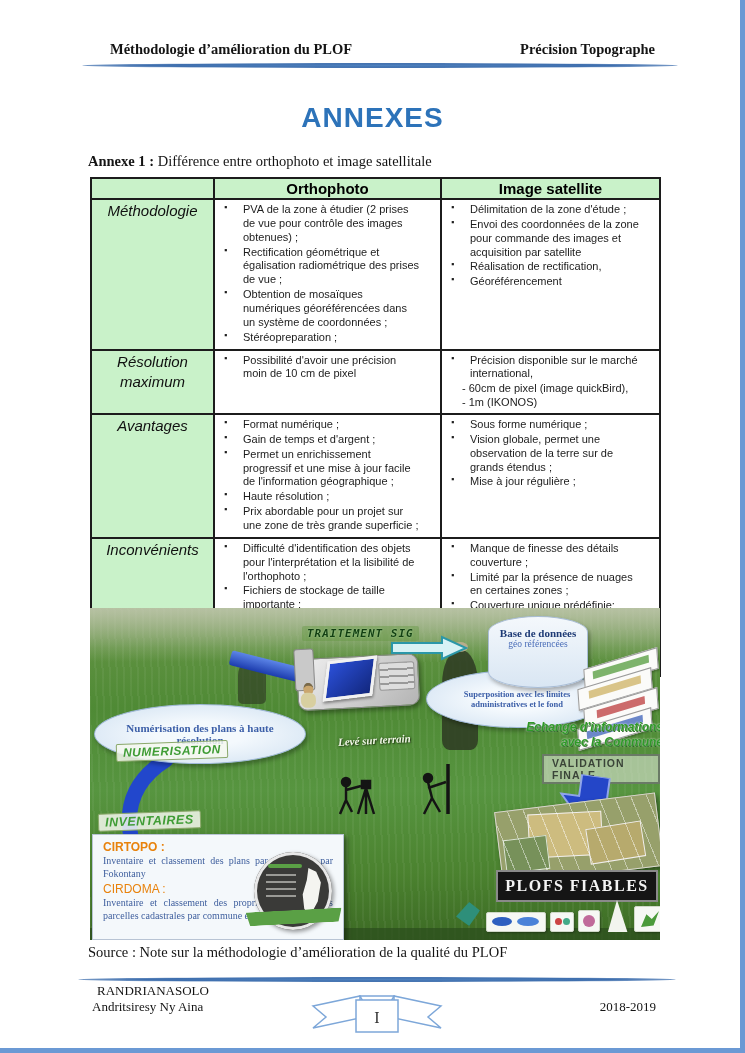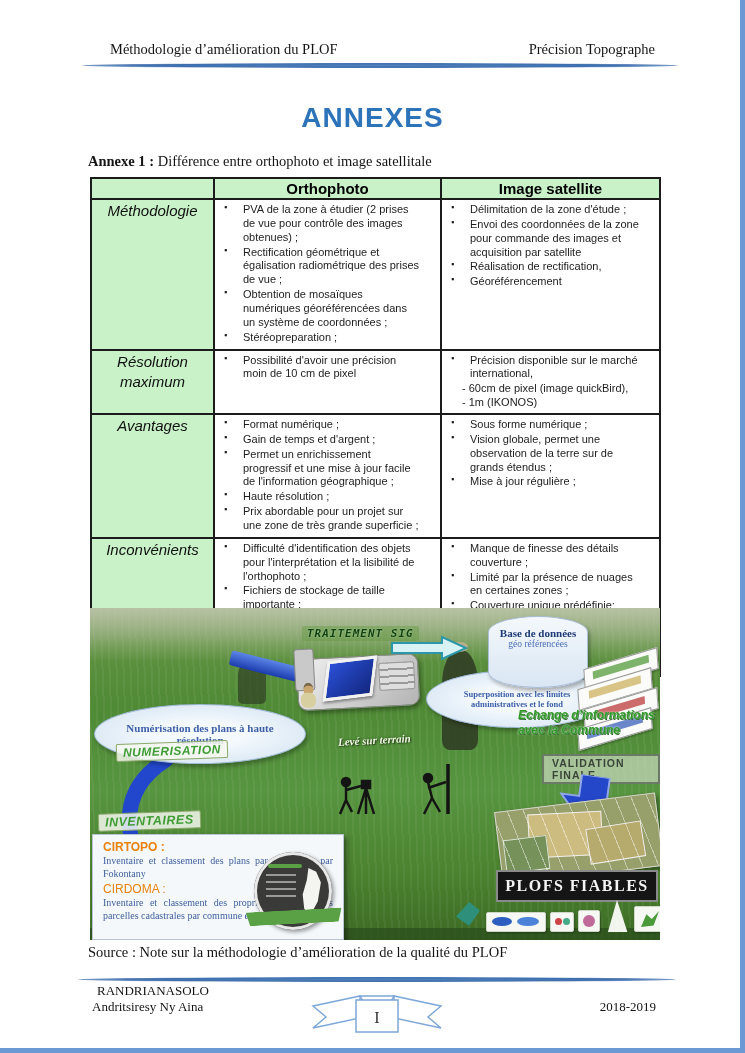--- a/index.html
+++ b/index.html
@@ -1,21 +1,21 @@
 <!DOCTYPE html>
 <html><head>
 <meta charset="utf-8">
 <style>
   html,body{margin:0;padding:0;background:#fff;}
   #page{position:relative;width:745px;height:1053px;background:#ffffff;overflow:hidden;
         font-family:"Liberation Serif",serif;color:#1a1a1a;}
   .abs{position:absolute;}
 
   
-  .hdr-txt{font-size:14.5px;color:#141414;}
+  .hdr-txt{font-size:14.5px;color:#141414;font-weight:bold;}
   .rule{height:5px;border-radius:50%;
         background:radial-gradient(ellipse at center,#4f81bd 0%,#3f6fae 55%,rgba(79,129,189,.15) 100%);}
   .title{width:745px;text-align:center;font-family:"Liberation Sans",sans-serif;
          font-weight:bold;font-size:28px;letter-spacing:1px;color:#2d73b9;}
   .annexe-line{font-size:14.5px;color:#141414;text-align:right;}
   .annexe-line b{font-weight:bold;}
 
   
   table.cmp{border-collapse:collapse;table-layout:fixed;width:569px;
             font-family:"Liberation Sans",sans-serif;}
@@ -226,21 +226,21 @@
         <path d="M30,66 L38,40 M46,66 L38,40 M38,66 L38,40"></path>
         <rect x="34" y="33" width="8" height="7" fill="#141414"></rect>
         <circle cx="18" cy="34" r="4" fill="#141414"></circle>
         <path d="M18,38 L18,52 M18,42 L33,38 M18,52 L12,66 M18,52 L24,64"></path>
         <path d="M120,16 L120,66" stroke-width="3.5"></path>
         <circle cx="100" cy="30" r="4" fill="#141414"></circle>
         <path d="M100,34 L104,50 M100,40 L118,34 M104,50 L96,66 M104,50 L112,64"></path>
       </g>
     </svg>
 
-    <div class="dg" style="left:428px;top:100px;width:145px;text-align:left;color:#2f9928;
+    <div class="dg" style="left:428px;top:112px;width:145px;text-align:right;color:#2f9928;
          font-family:'Liberation Sans',sans-serif;font-weight:bold;font-style:italic;font-size:12px;line-height:1.25;
          text-shadow:0 0 2px #fff,1px 1px 0 #1a5c14;">
       <div>Echange d’informations</div>
       <div>avec la Commune</div>
     </div>
     <div class="dg" style="left:452px;top:146px;border:2px solid #6a7a66;background:rgba(222,229,214,.6);
          padding:1px 8px;color:#3a4438;font-family:'Liberation Sans',sans-serif;font-weight:bold;
          font-size:10.5px;letter-spacing:1px;">VALIDATION FINALE</div>
     <svg class="dg" style="left:468px;top:168px;transform:rotate(8deg);" width="70" height="58" viewBox="0 0 70 58">
       <path d="M20,0 h28 v22 h16 L34,56 2,22 h18 z" fill="#2446c8" stroke="#8fa4ea" stroke-width="2"></path>

